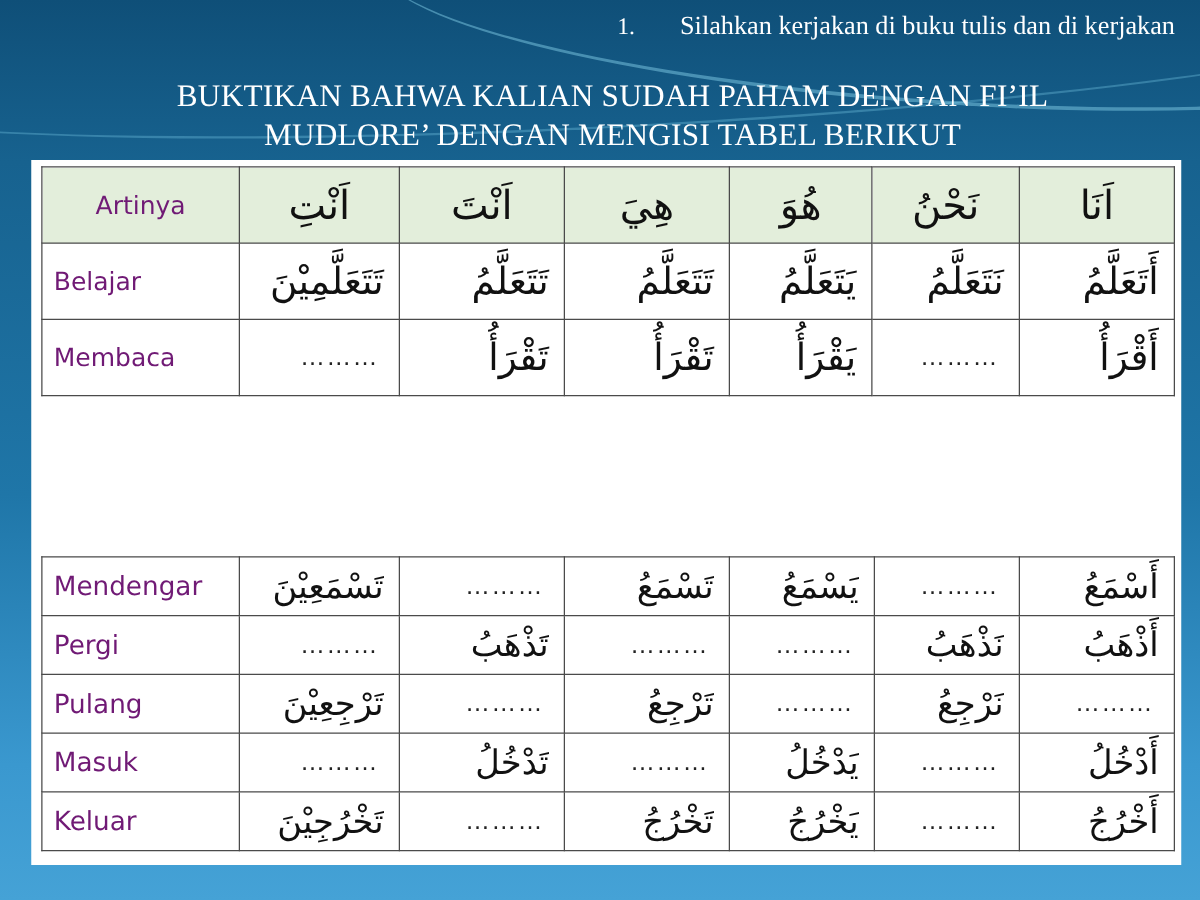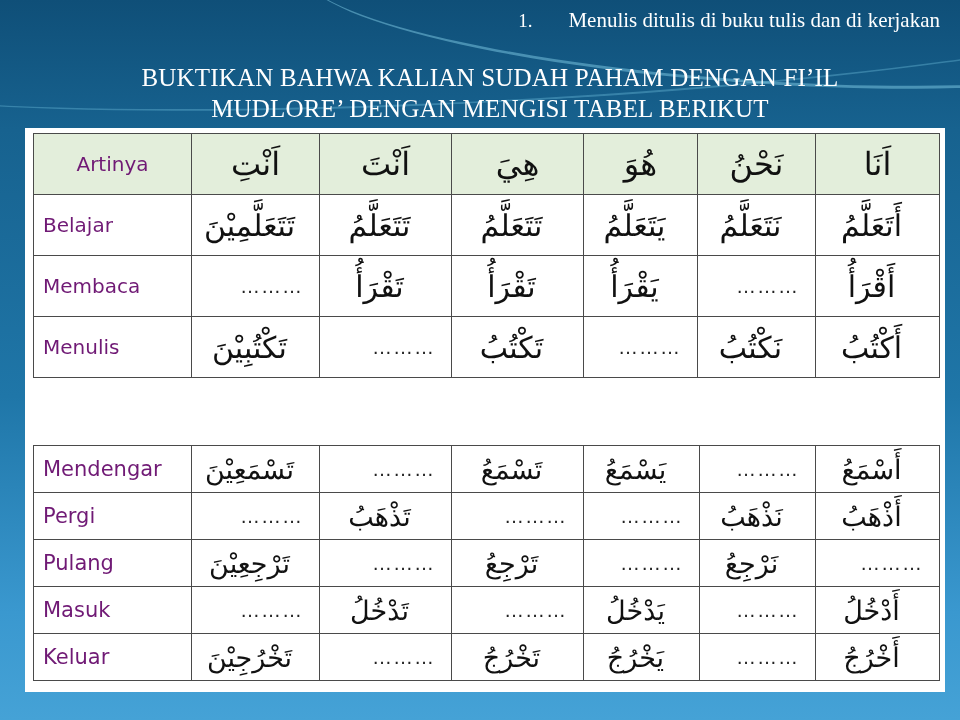--- a/index.html
+++ b/index.html
@@ -38,37 +38,37 @@
   .t2 { left:33px; top:445px; width:906px; }
   .t2 td { height:46px; }
   .lbl {
     font-family: "DejaVu Sans", sans-serif; font-size:20px; color:#701a75;
     text-align:left; padding-left:9px;
   }
   .t2 .lbl { font-size:21px; }
   .hdr-lbl { text-align:center; padding-left:0; }
   .ar {
     font-family: "DejaVu Serif", serif; font-size:30px; color:#111;
-    text-align:center; padding-right:12px; direction:rtl;
+    text-align:right; padding-right:12px; direction:rtl;
   }
   .t2 .ar { font-size:27px; }
   .hdr-ar { text-align:center; padding-right:0; font-size:32px; }
   .blank {
     font-family: "Liberation Sans", sans-serif; font-size:20px; color:#222;
     text-align:right; padding-right:16px; letter-spacing:1px;
   }
 </style>
 </head>
 <body>
 
 <div class="swoosh1"></div>
 <div class="swoosh2"></div>
 
 <div class="instr">
-  <span class="num">1.</span><span>Menulis ditulis di buku tulis  dan di kerjakan</span>
+  <span class="num">1.</span><span>Silahkan kerjakan di buku tulis  dan di kerjakan</span>
 </div>
 
 <div class="title">
   <div>BUKTIKAN BAHWA KALIAN SUDAH PAHAM DENGAN FI’IL</div>
   <div>MUDLORE’ DENGAN MENGISI TABEL BERIKUT</div>
 </div>
 
 <div class="panel panel-top"></div>
 <div class="panel panel-bot"></div>
 
@@ -102,29 +102,20 @@
     <td class="ar">أَتَعَلَّمُ</td>
   </tr>
   <tr>
     <td class="lbl">Membaca</td>
     <td class="blank">………</td>
     <td class="ar">تَقْرَأُ</td>
     <td class="ar">تَقْرَأُ</td>
     <td class="ar">يَقْرَأُ</td>
     <td class="blank">………</td>
     <td class="ar">أَقْرَأُ</td>
-  </tr>
-  <tr>
-    <td class="lbl">Menulis</td>
-    <td class="ar">تَكْتُبِيْنَ</td>
-    <td class="blank">………</td>
-    <td class="ar">تَكْتُبُ</td>
-    <td class="blank">………</td>
-    <td class="ar">نَكْتُبُ</td>
-    <td class="ar">أَكْتُبُ</td>
   </tr>
 </tbody>
   </table>
 
 <table class="t2">
   <colgroup>
     <col style="width:158px">
       <col style="width:128px">
       <col style="width:132px">
       <col style="width:132px">

